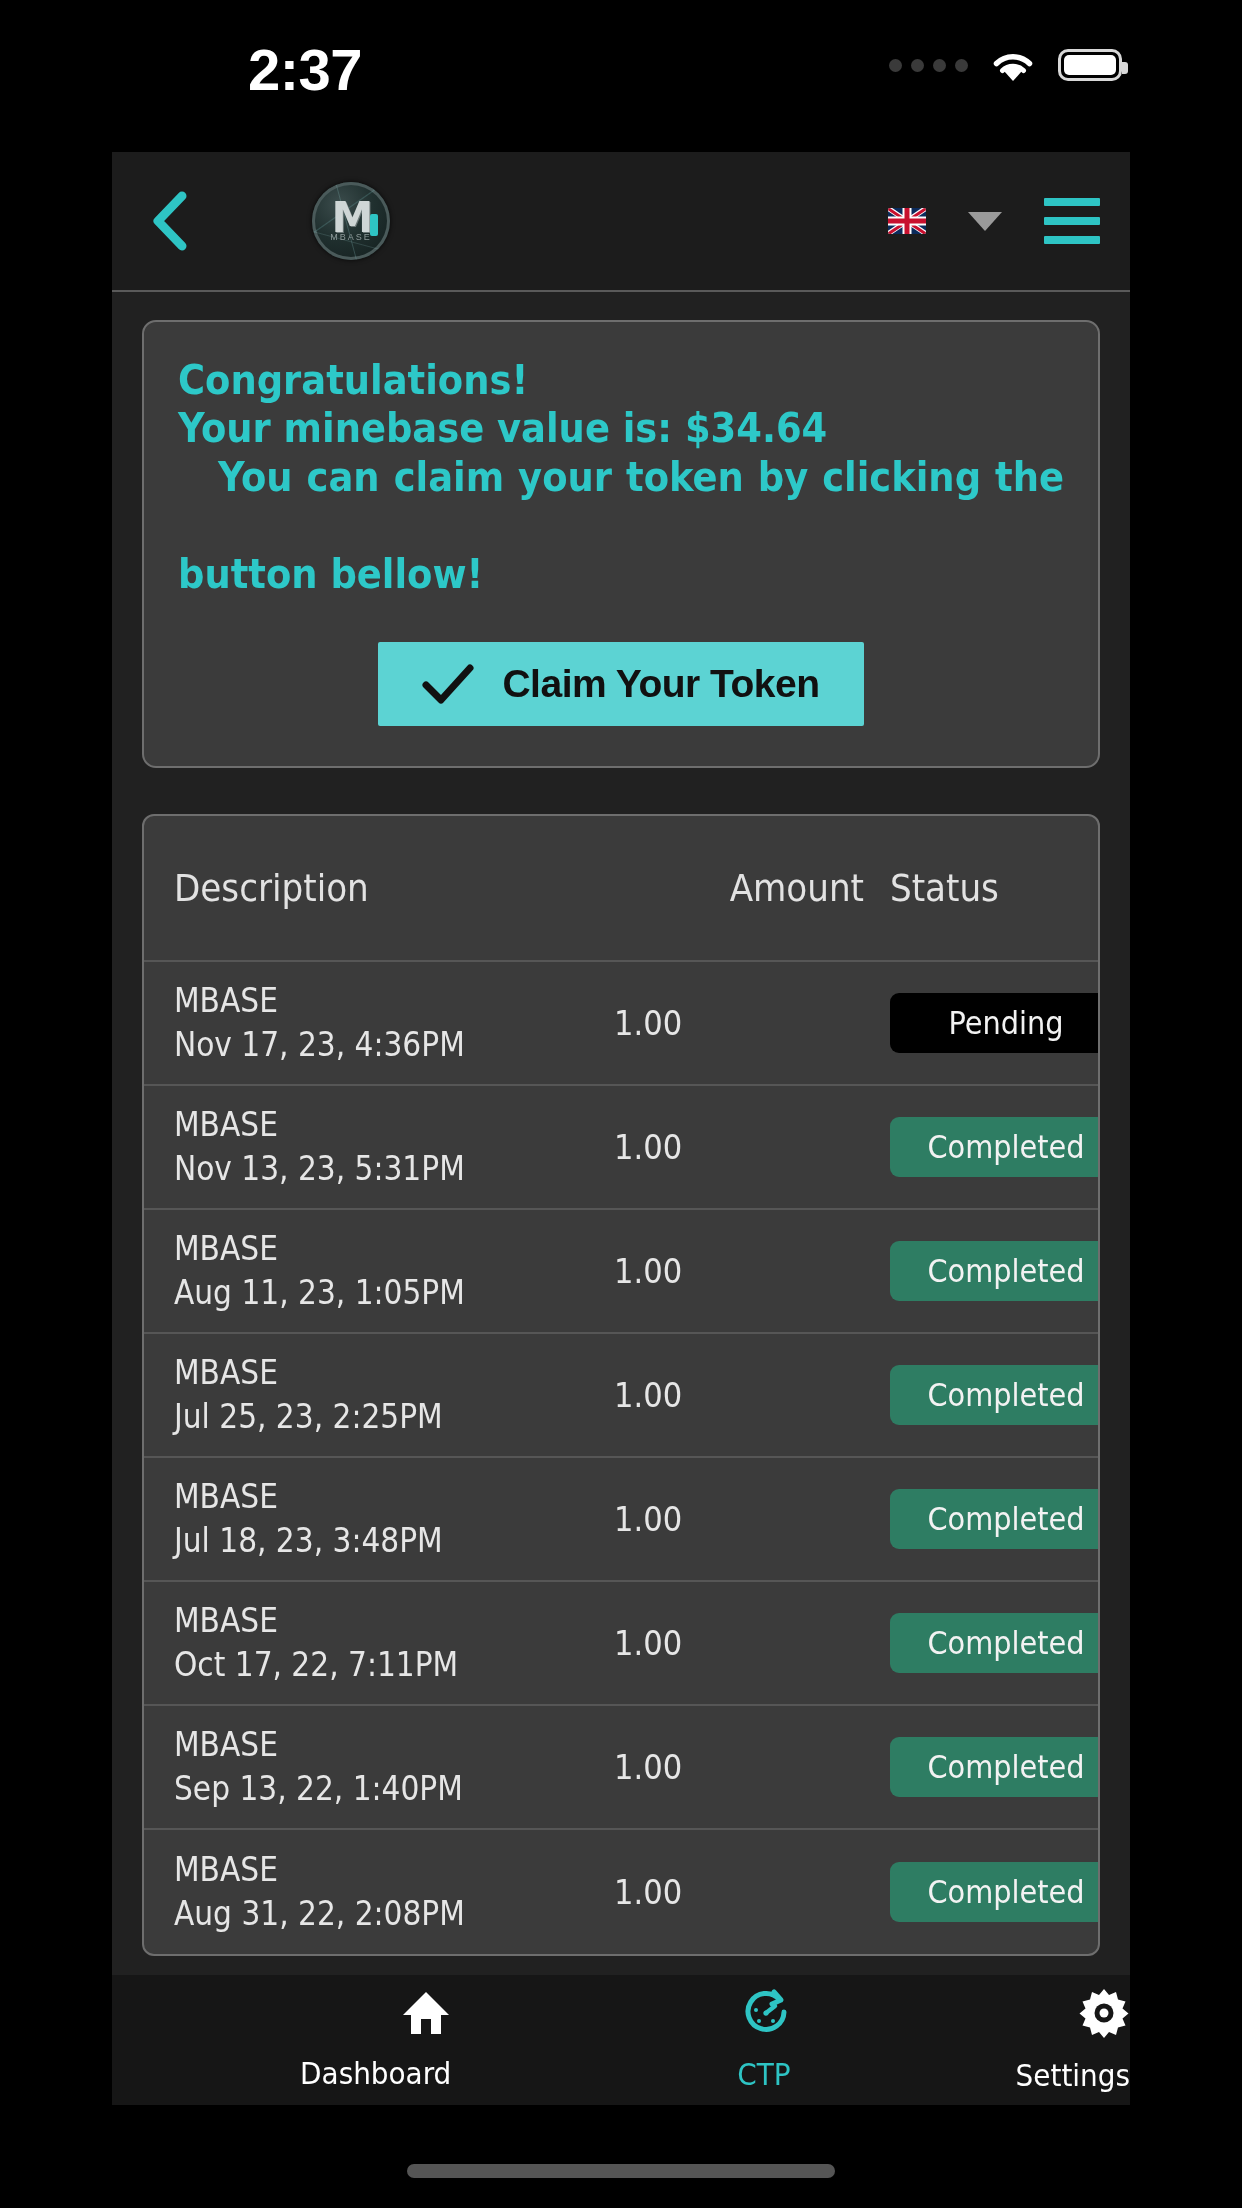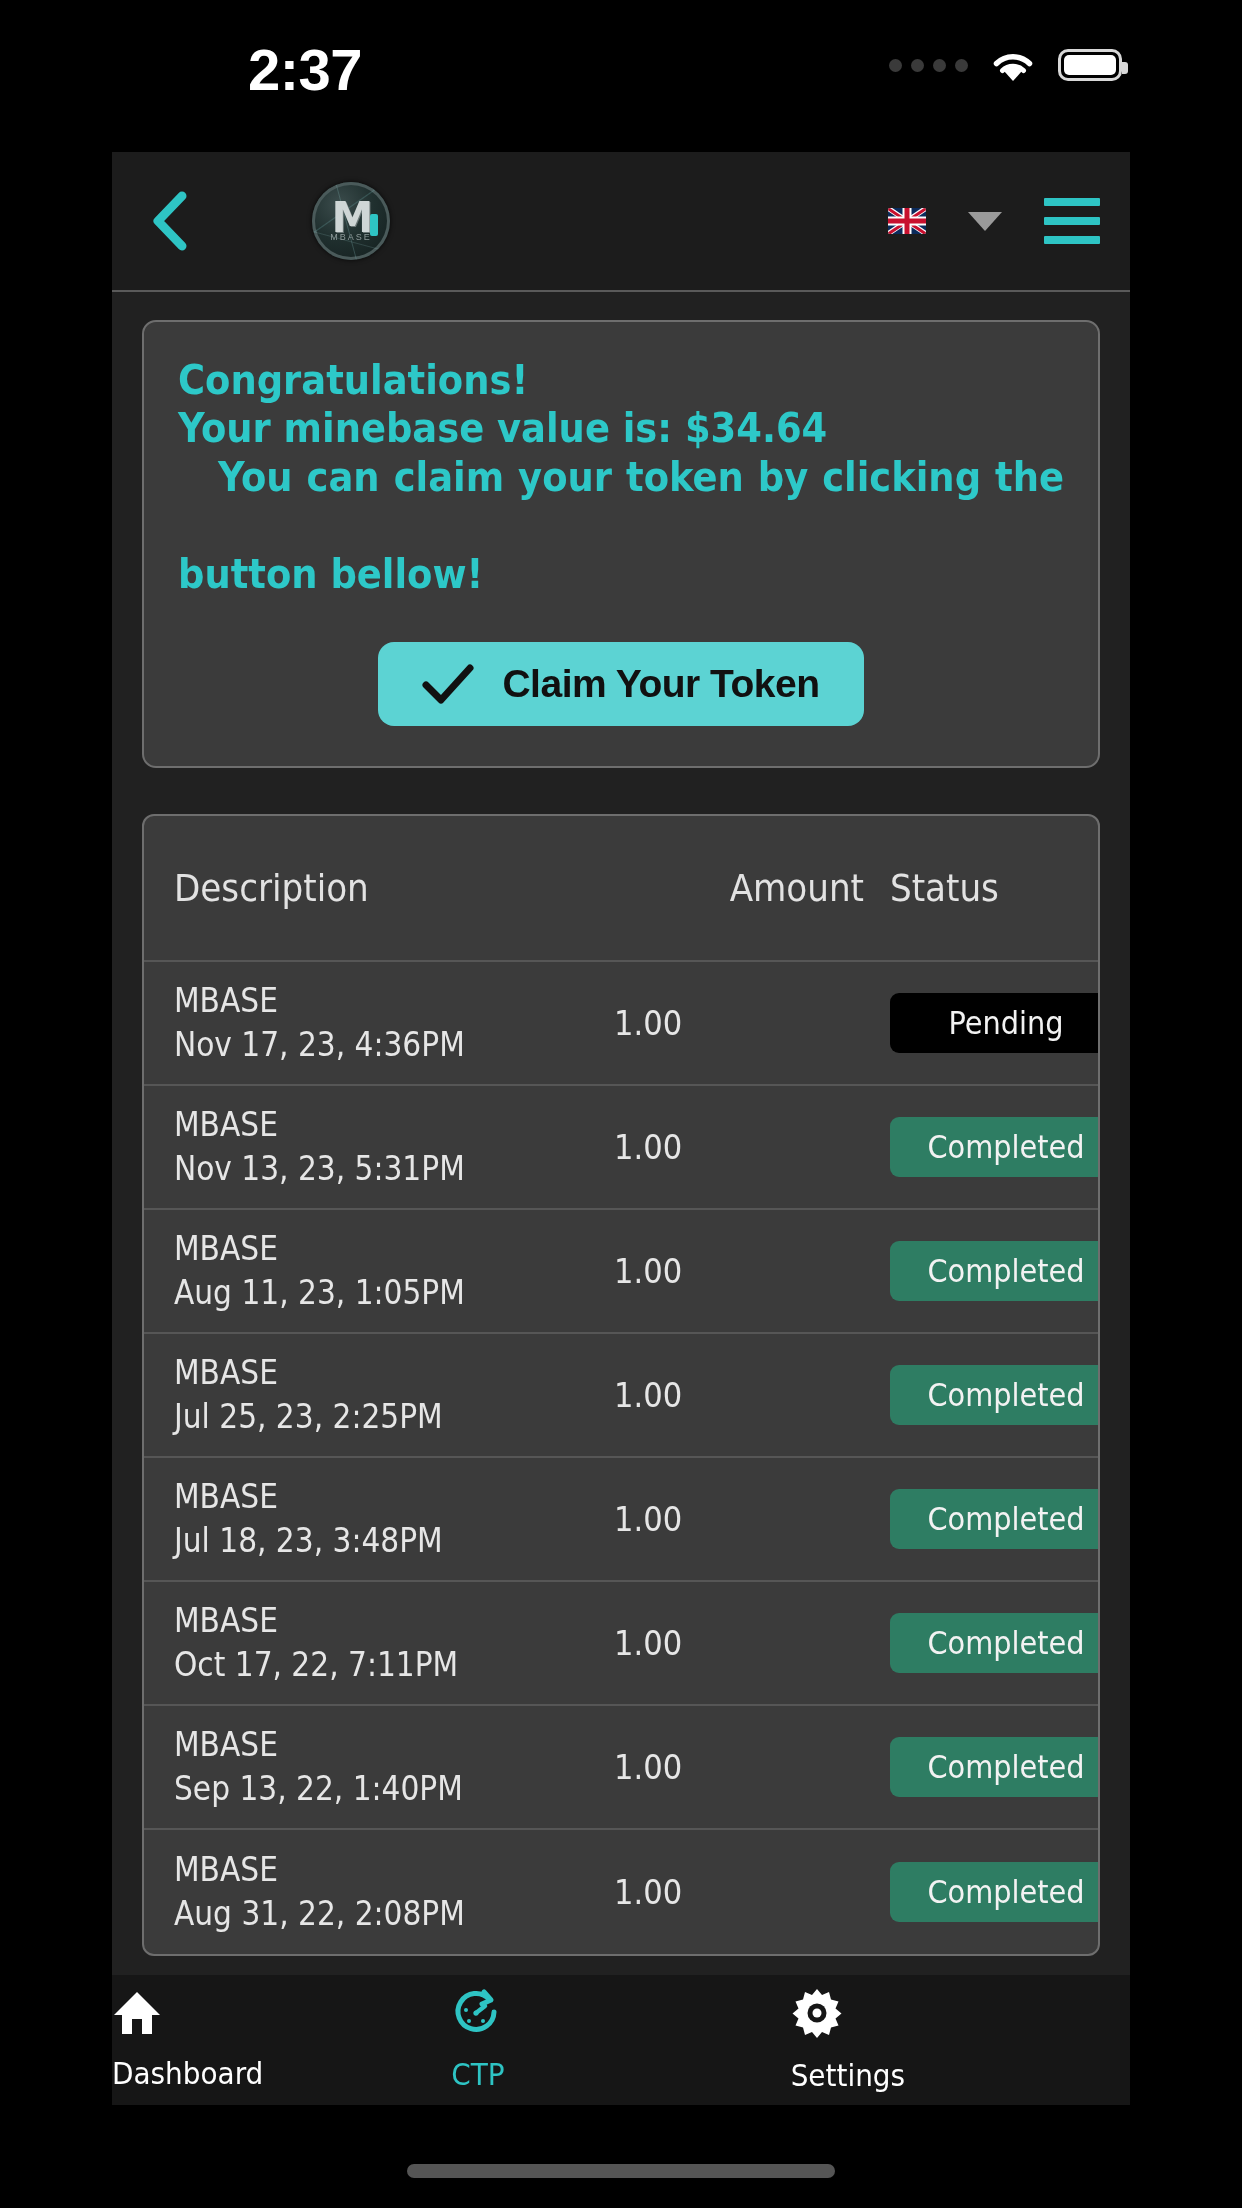--- a/index.html
+++ b/index.html
@@ -124,21 +124,21 @@
   }
   .congrats{
     color:#2dc8c8; font-weight:700; font-size:41px; line-height:1.18;
     font-family:"DejaVu Sans Condensed","Liberation Sans", sans-serif;
   }
   .congrats .just{ text-align:justify;margin-left:40px; }
   .congrats .just::after{ content:""; display:inline-block; width:100%; }
 
   .claim-wrap{ display:flex; justify-content:center; margin-top:44px; }
   .claim-btn{
-    background:#5cd3d3; border:none; border-radius:16px;
+    background:#5cd3d3; border:none; border-radius:2px;
     padding:20px 44px; display:flex; align-items:center; gap:28px;
     cursor:pointer;
   }
   .claim-btn .chk{ display:block; }
   .claim-btn .lbl{
     font-size:39px; font-weight:600; color:#111; letter-spacing:-0.5px;
     font-family:"Liberation Sans", sans-serif;
   }
 
   
@@ -175,21 +175,21 @@
   .badge.completed{ background:#2e7d63; }
 
   
   .bottomnav{
     position:absolute; left:112px; top:1975px;
     width:1018px; height:130px;
     background:#161616;
     display:flex; align-items:center;
   }
   .navitem{
-    flex:1; display:flex; flex-direction:column; align-items:flex-start; gap:14px;
+    flex:1; display:flex; flex-direction:column; align-items:flex-end; gap:14px;
     cursor:pointer;
   }
   .navitem .nlbl{ font-size:31px; color:#fff;
                   font-family:"DejaVu Sans Condensed","Liberation Sans",sans-serif; }
   .navitem.active .nlbl{ color:#2ec4c4; }
 
   
   .homebar{
     position:absolute; left:50%; transform:translateX(-50%); bottom:30px;
     width:428px; height:14px; border-radius:7px; background:#555;

